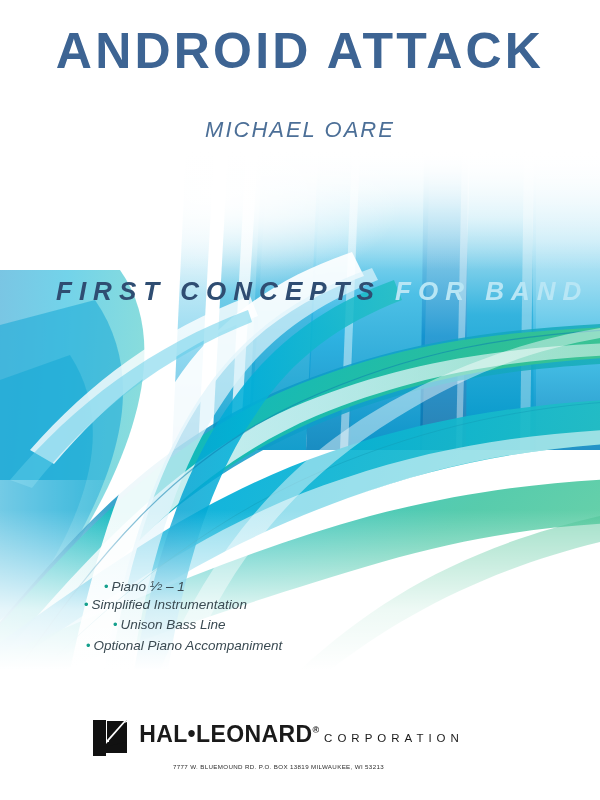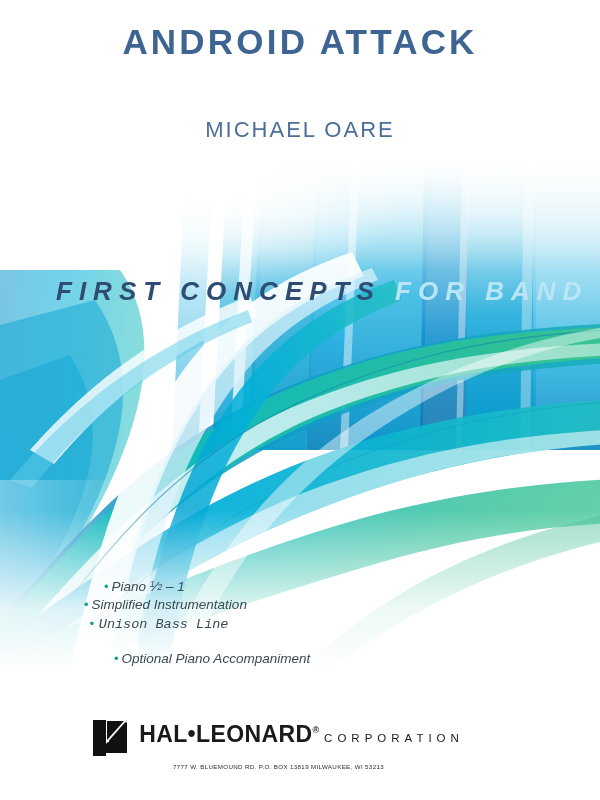--- a/index.html
+++ b/index.html
@@ -35,39 +35,40 @@
   }
   .artwork svg { display: block; }
 
   
   .title {
     position: absolute;
     left: 0;
     top: 22px;
     width: 600px;
     text-align: center;
-    font-size: 35px;
+    font-size: 50px;
     font-weight: bold;
     letter-spacing: 3.2px;
     color: #3d6493;
     font-family: "Liberation Sans", sans-serif;
     white-space: nowrap;
   }
   .composer {
     position: absolute;
     left: 0;
     top: 117px;
     width: 600px;
     text-align: center;
     font-size: 22px;
     font-weight: normal;
     letter-spacing: 2.0px;
     color: #4c6f97;
     font-family: "Liberation Sans", sans-serif;
     white-space: nowrap;
+    font-style: italic;
   }
 
   
   .series {
     position: absolute;
     left: 28px;
     top: 276px;
     font-size: 26px;
     font-style: italic;
     font-weight: bold;
@@ -102,22 +103,22 @@
     margin-right: 3px;
   }
   .frac {
     white-space: nowrap;
   }
   .frac sup { font-size: 9px; vertical-align: 0.42em; }
   .frac sub { font-size: 9px; vertical-align: 0.06em; }
 
   .f0 { padding-left: 104px; }
   .f1 { padding-left: 84px; }
-  .f2 { padding-left: 88px; font-family: Liberation Mono, monospace; }
-  .f3 { padding-left: 114px; margin-top: 13px; }
+  .f2 { padding-left: 113px; }
+  .f3 { padding-left: 86px; }
 
   
   .publisher {
     position: absolute;
     left: 0;
     top: 718px;
     width: 557px;
     text-align: center;
   }
   .logo-row {

